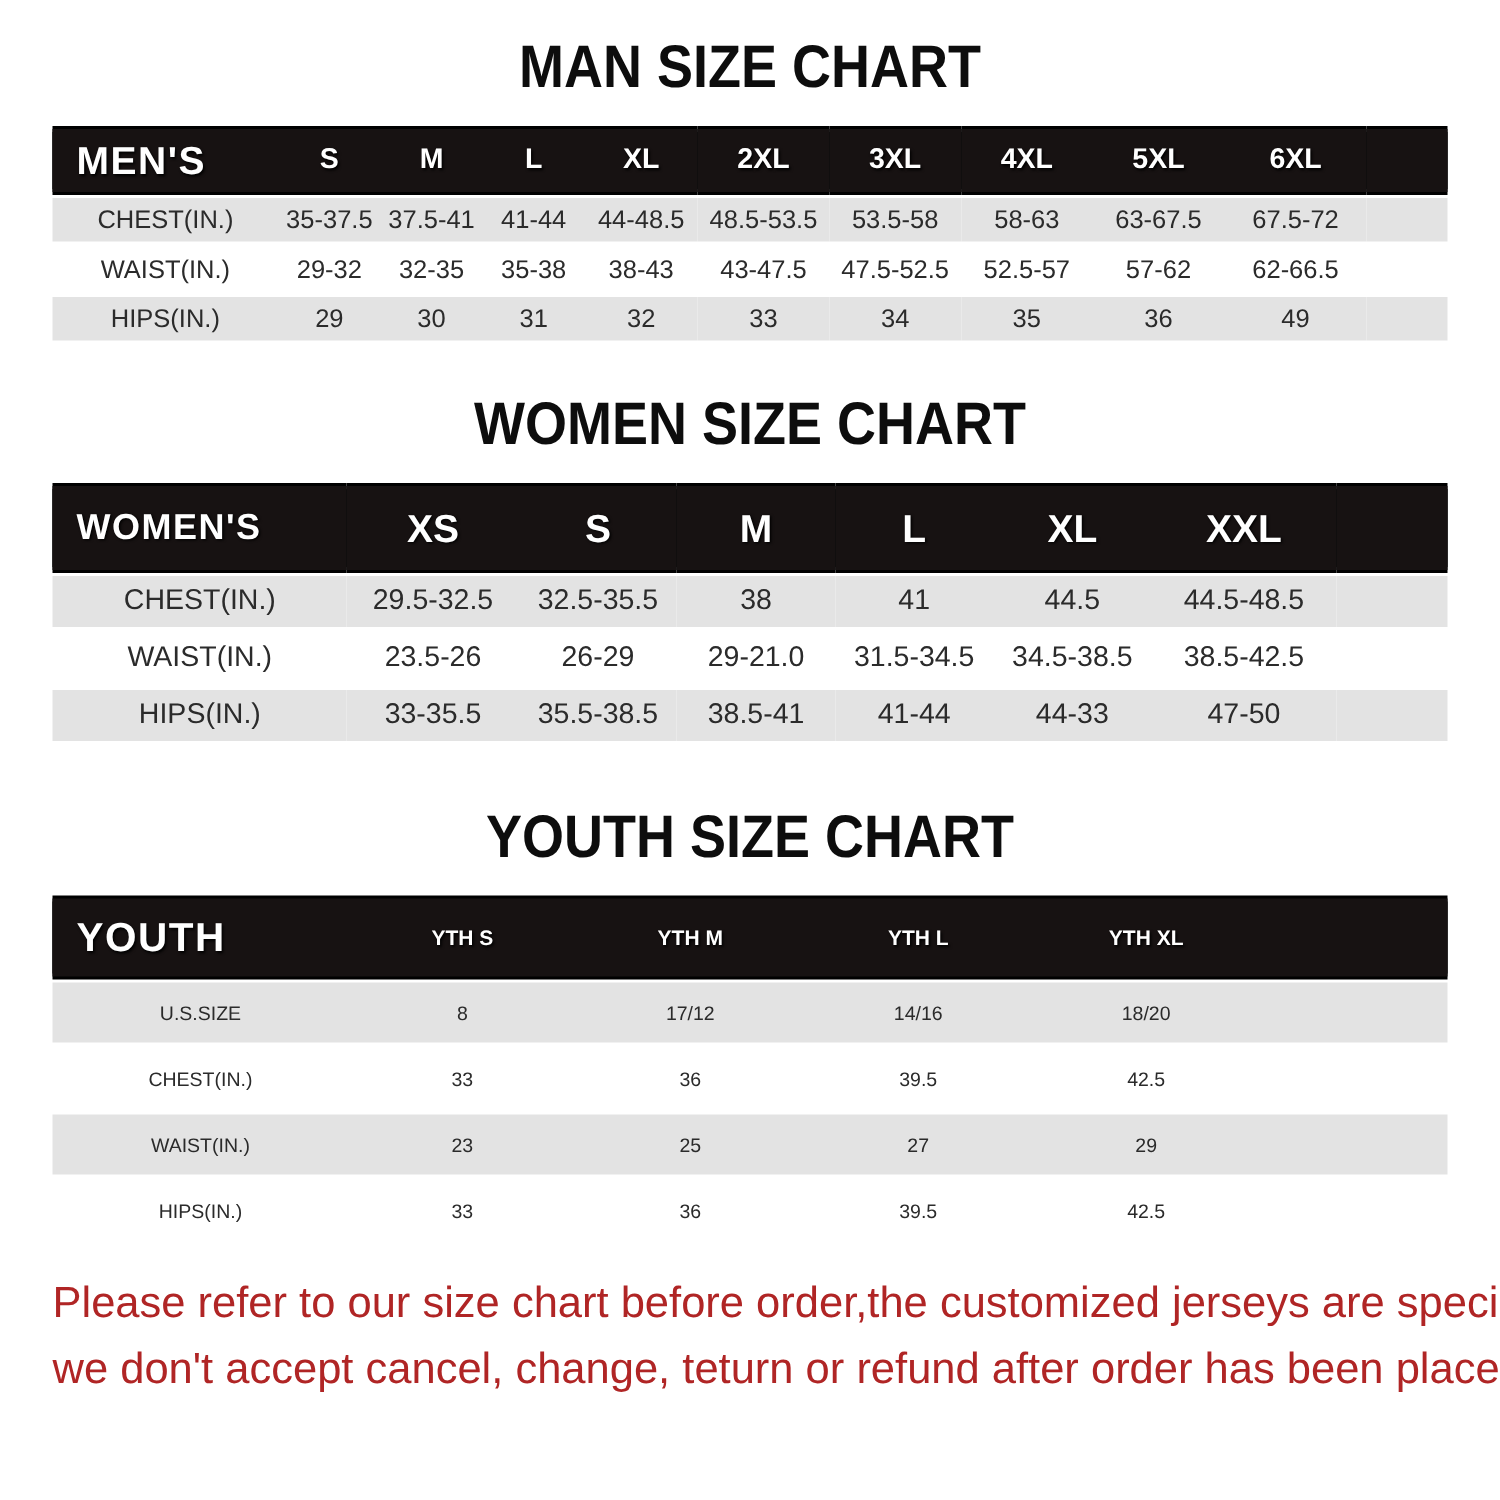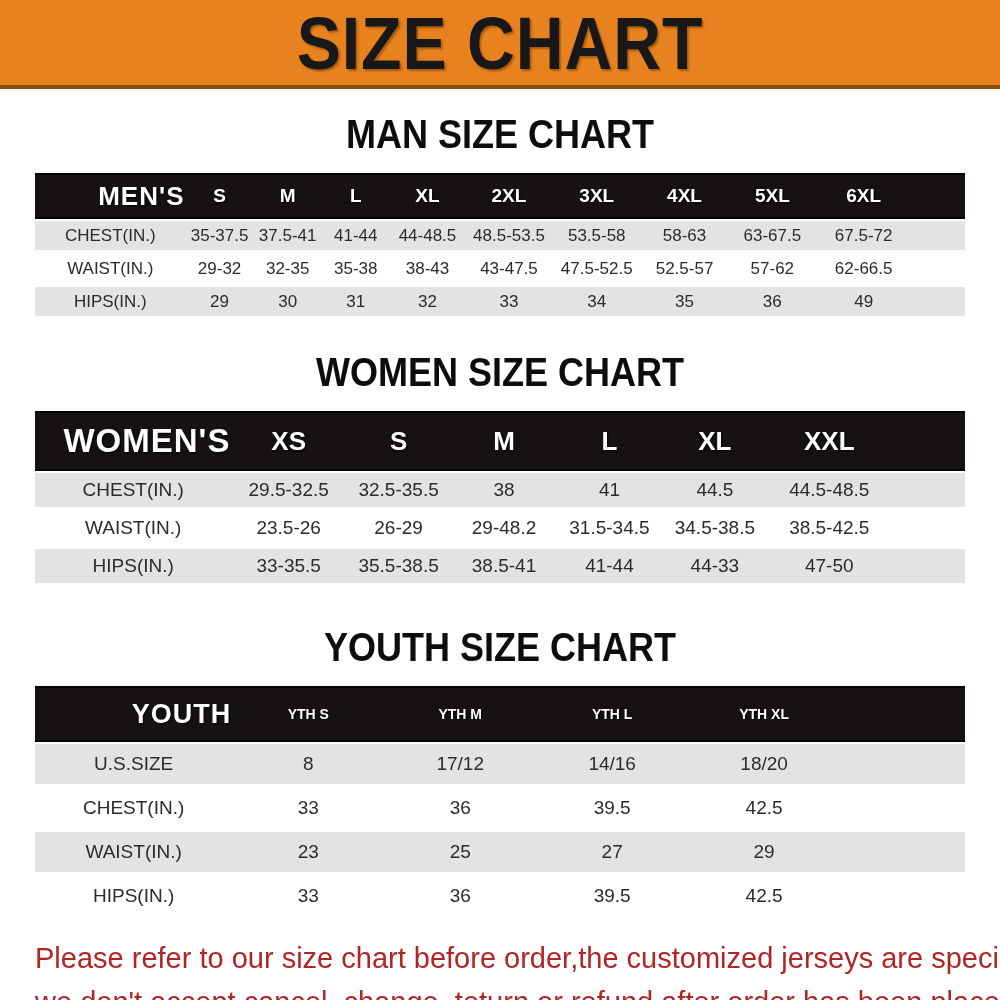--- a/index.html
+++ b/index.html
@@ -53,21 +53,21 @@
   }
   table.size-table thead th{
     background:#171212;
     color:#ffffff;
     font-weight:bold;
     text-shadow:1px 1px 2px #000;
     vertical-align:middle;
     box-shadow:0 -2px 0 #000, 0 2px 0 #000;
   }
   table.size-table th.corner{
-    text-align:right;
+    text-align:left;
     padding-left:16px;
     letter-spacing:1px;
     white-space:nowrap;
   }
   table.size-table th.col{text-align:center; white-space:nowrap;}
   table.size-table tbody td{
     text-align:center;
     color:#2b2b2b;
     vertical-align:middle;
     white-space:nowrap;
@@ -81,32 +81,32 @@
   .men tbody td{height:27px; font-size:17px;}
   .men th:nth-child(1){width:15%;}
   .men th:nth-child(2),.men th:nth-child(3),.men th:nth-child(4){width:7.4%;}
   .men th:nth-child(5){width:8.2%;}
   .men th:nth-child(6),.men th:nth-child(7),.men th:nth-child(8),.men th:nth-child(9){width:9.6%;}
   .men th:nth-child(10){width:10.4%;}
   .men th:nth-child(11){width:5.8%;}
 
   
   .women thead th{height:54px; font-size:26px;}
-  .women th.corner{font-size:33px;}
+  .women th.corner{font-size:24px;}
   .women tbody td{height:32px; font-size:19px;}
   .women th:nth-child(1){width:20%;}
   .women th:nth-child(2){width:12.5%;}
   .women th:nth-child(3),.women th:nth-child(4),.women th:nth-child(5),.women th:nth-child(6){width:11.5%;}
   .women th:nth-child(7){width:13.5%;}
   .women th:nth-child(8){width:8%;}
 
   
   .youth thead th{height:50px; font-size:14px;}
   .youth th.corner{font-size:27px;margin-left:16px;}
-  .youth tbody td{height:38px; font-size:19px;}
+  .youth tbody td{height:38px; font-size:13px;}
   .youth th:nth-child(1){width:20%;}
   .youth th:nth-child(2),.youth th:nth-child(3),.youth th:nth-child(4),.youth th:nth-child(5){width:16.6%;}
   .youth th:nth-child(6){width:13.6%;}
 
   
   .footer-note{
     margin:16px 30px 0 35px;
   }
   .footer-note p{
     margin:0;
@@ -114,23 +114,20 @@
     line-height:44px;
     color:#B02525;
     white-space:nowrap;
   }
 </style>
 </head>
 <body>
 
 <div class="page">
 
-  <header class="banner" style="background: rgb(232, 130, 30);">
-    <h1 style="color: rgb(24, 24, 24);">SIZE CHART</h1>
-  </header>
 
   <section class="chart-section">
     <h2 class="section-heading h-men">MAN SIZE CHART</h2>
     <table class="size-table men">
         <thead>
           <tr>
             <th class="corner">MEN'S</th>
             <th class="col">S</th>
             <th class="col">M</th>
             <th class="col">L</th>
@@ -210,21 +207,21 @@
             <td class="val">38</td>
             <td class="val">41</td>
             <td class="val">44.5</td>
             <td class="val">44.5-48.5</td>
             <td class="spacer"></td>
           </tr>
           <tr>
             <td class="rowlabel">WAIST(IN.)</td>
             <td class="val">23.5-26</td>
             <td class="val">26-29</td>
-            <td class="val">29-48.2</td>
+            <td class="val">29-21.0</td>
             <td class="val">31.5-34.5</td>
             <td class="val">34.5-38.5</td>
             <td class="val">38.5-42.5</td>
             <td class="spacer"></td>
           </tr>
           <tr>
             <td class="rowlabel">HIPS(IN.)</td>
             <td class="val">33-35.5</td>
             <td class="val">35.5-38.5</td>
             <td class="val">38.5-41</td>

